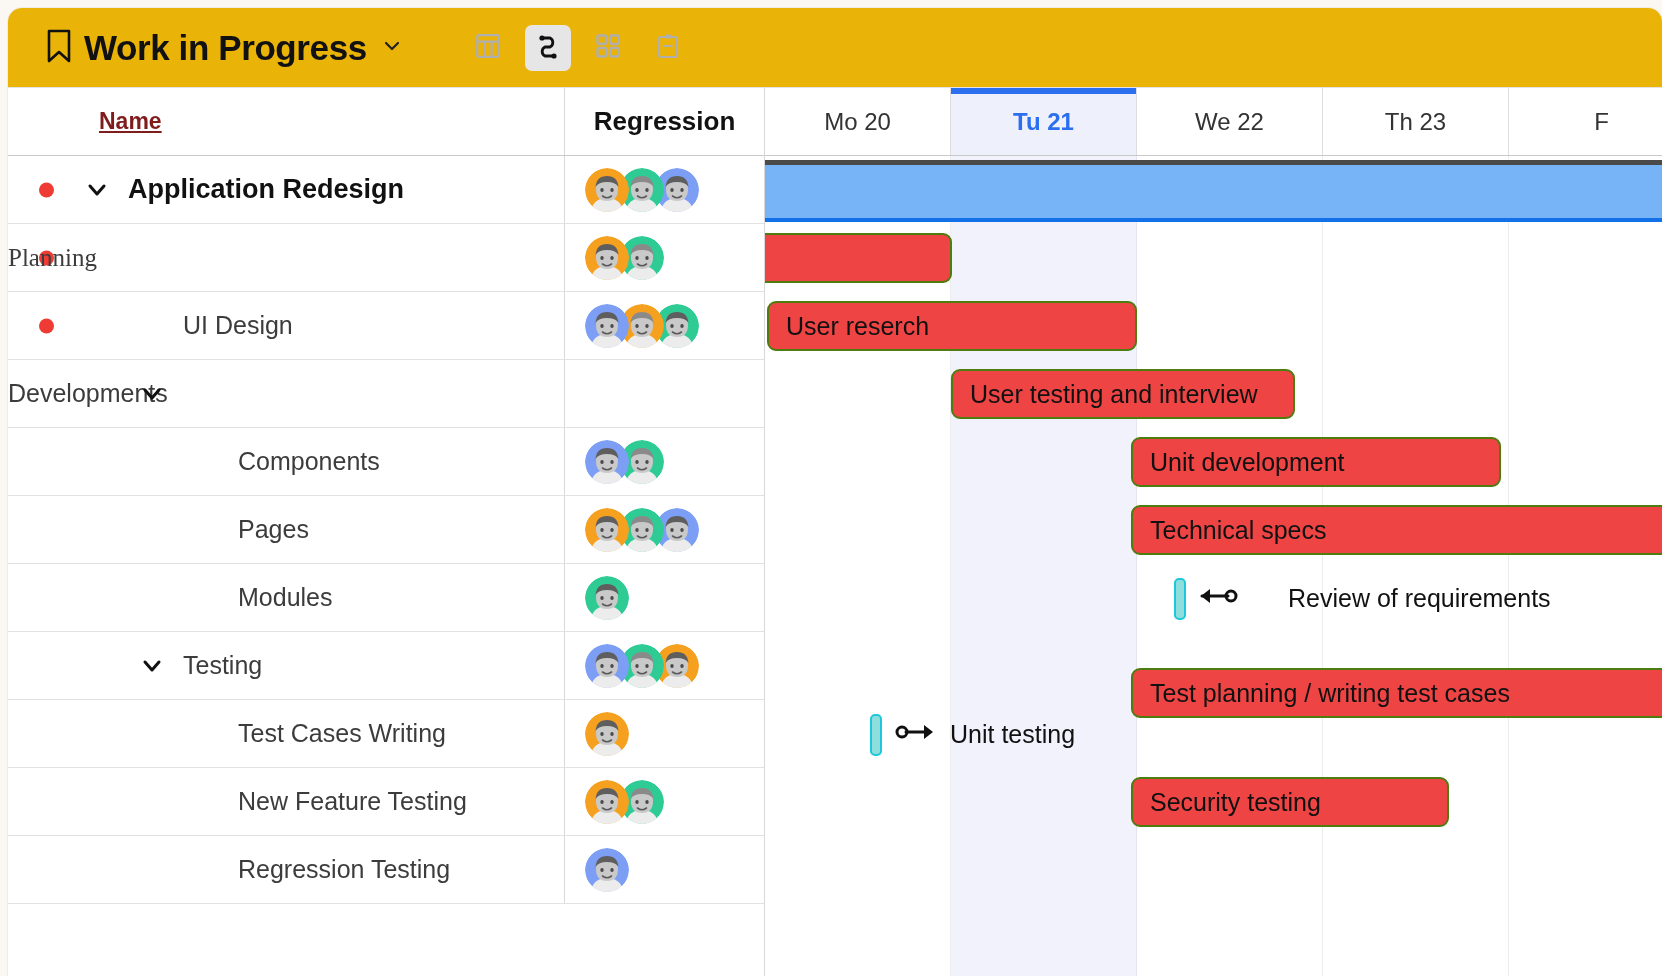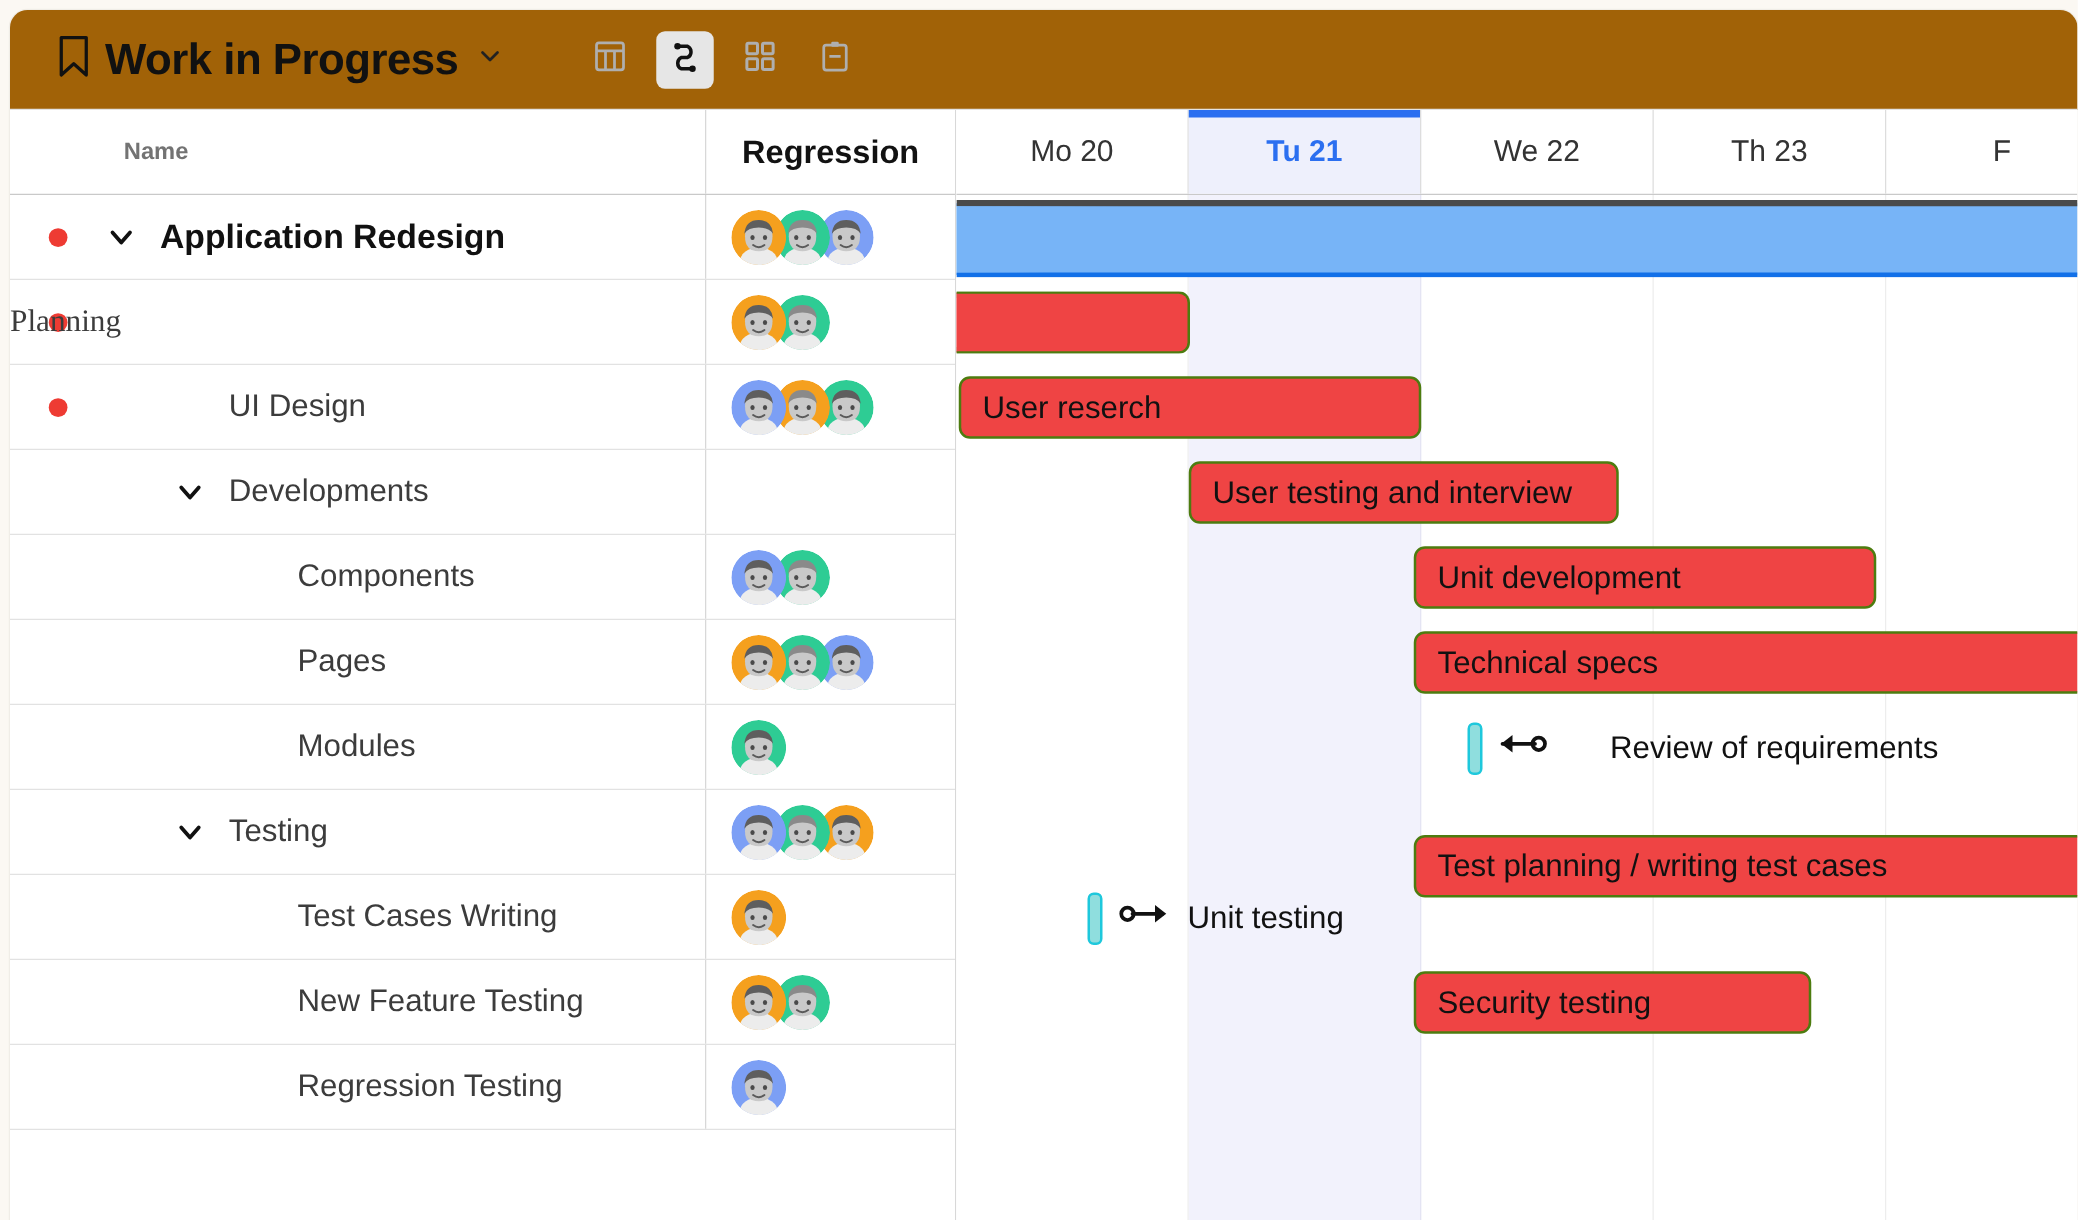--- a/index.html
+++ b/index.html
@@ -18,21 +18,21 @@
     background: #FFFFFF;
     border-radius: 14px 14px 0 0;
     overflow: hidden;
     box-shadow: 0 0 0 1px #F0EDE7;
   }
 
   
   #toolbar {
     position: relative;
     height: 80px;
-    background: #a16207;
+    background: #eab308;
     display: flex;
     align-items: center;
     padding-left: 38px;
     border-bottom: 1px solid #E3E3E3;
   }
   #board-title-group {
     display: flex;
     align-items: center;
     gap: 12px;
   }
@@ -80,26 +80,26 @@
   #grid-head {
     height: 68px;
     display: flex;
     align-items: center;
     border-bottom: 1px solid #C9C9C9;
   }
   .col-name-head {
     width: 557px;
     flex: 0 0 557px;
     padding-left: 91px;
-    font-size: 19px;
+    font-size: 23px;
     font-weight: 700;
-    color: #737373;
+    color: #7f1d1d;
     border-right: 1px solid #D8D8D8;
     height: 100%;
-    display: flex; align-items: center;
+    display: flex; align-items: center; text-decoration: underline;
   }
   .col-assignees-head {
     flex: 1;
     display: flex; align-items: center; justify-content: center;
     font-size: 26px;
     font-weight: 700;
     color: #121212;
     height: 100%;
   }
 
@@ -469,21 +469,21 @@
               </div>
             </div>
           </div>
           <div class="grid-row level-1">
             <div class="cell-name">
               <span class="chevron-slot" style="left: 127px;">
                 <svg width="30" height="30" viewBox="0 0 30 30">
                   <path d="M8 11 l7 8 l7 -8" fill="none" stroke="#111" stroke-width="3" stroke-linecap="round" stroke-linejoin="round"></path>
                 </svg>
               </span>
-              <span class="task-label" style="margin-left: 175px;">Developments</span>
+              <span class="task-label" style="">Developments</span>
             </div>
             <div class="cell-assignees"></div>
           </div>
           <div class="grid-row level-2">
             <div class="cell-name">
               <span class="task-label" style="margin-left: 230px;">Components</span>
             </div>
             <div class="cell-assignees">
               <div class="avatar-stack">
                 <div class="avatar" style="z-index: 10;">

